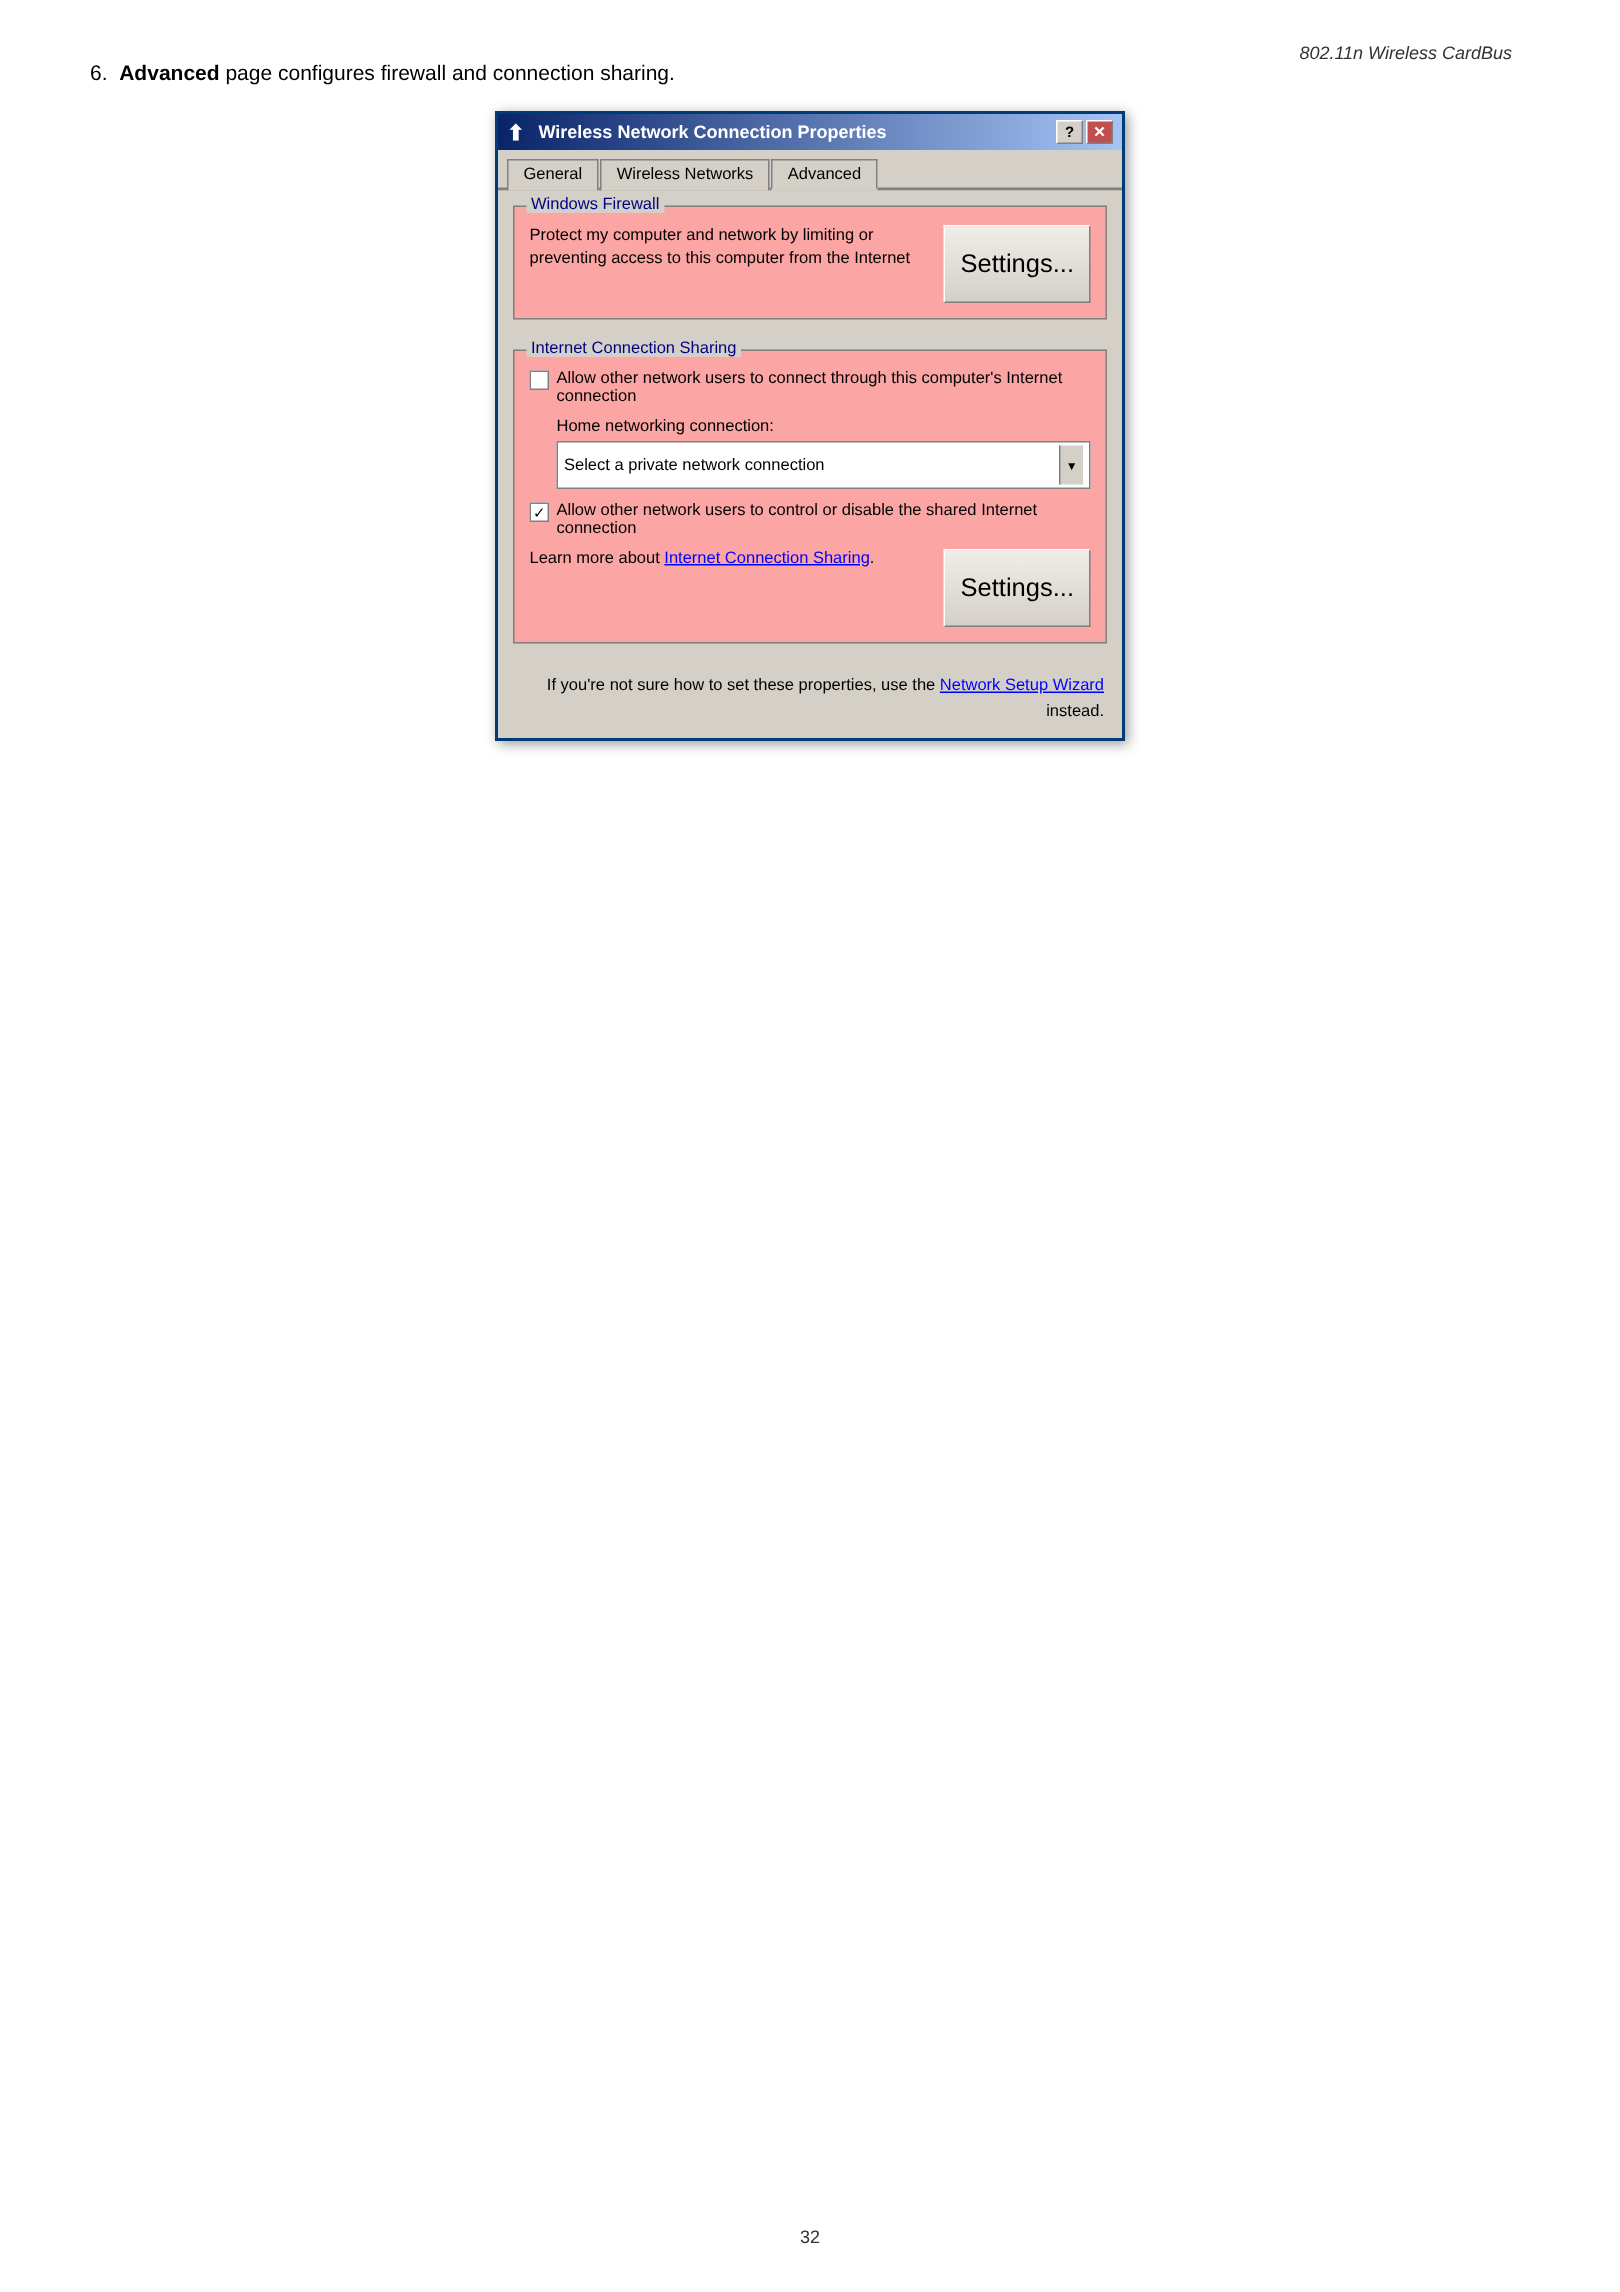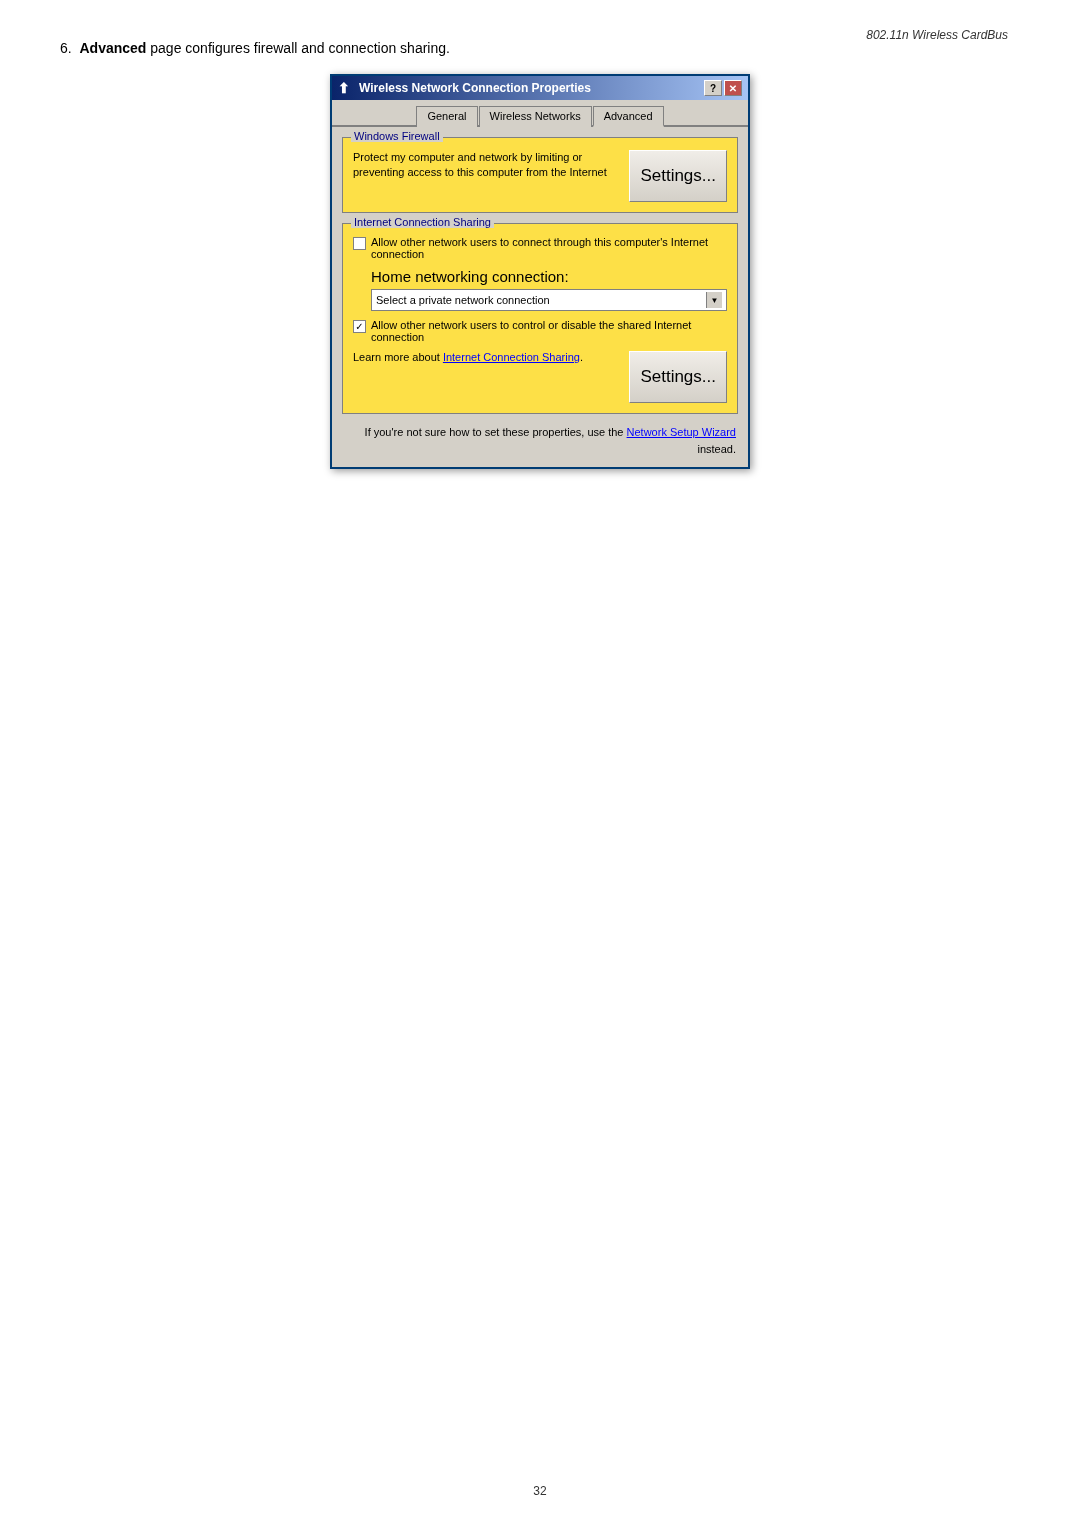--- a/index.html
+++ b/index.html
@@ -100,21 +100,20 @@
       background: #c0504d;
       color: #fff;
     }
 
     .dialog-tabs {
       display: flex;
       background: #d4d0c8;
       padding: 4px 6px 0 6px;
       border-bottom: 2px solid #808080;
       gap: 1px;
-      justify-content: center;
     }
 
     .dialog-tab {
       padding: 3px 10px;
       border: 1px solid #808080;
       border-bottom: none;
       background: #d4d0c8;
       cursor: pointer;
       font-size: 11px;
       color: #000;
@@ -129,24 +128,24 @@
       font-weight: normal;
     }
 
     .dialog-body {
       padding: 10px 10px;
       background: #d4d0c8;
     }
 
     .group-box {
       border: 1px solid #808080;
-      margin-bottom: 10px;
+      margin-bottom: 20px;
       padding: 6px 10px 10px 10px;
       position: relative;
-      background: #fde047;
+      background: #fca5a5;
     }
 
     .group-box-title {
       position: absolute;
       top: -8px;
       left: 8px;
       background: #d4d0c8;
       padding: 0 3px;
       font-size: 11px;
       color: #000080;
@@ -201,30 +200,30 @@
       font-size: 10px;
     }
 
     .checkbox-checked::after {
       content: '✓';
       font-size: 10px;
     }
 
     .home-network-label {
       margin-bottom: 4px;
-      font-size: 15px;
+      font-size: 11px;
     }
 
     .xp-select {
       width: 100%;
       border: 1px solid #808080;
       background: #fff;
       padding: 2px 4px;
       font-size: 11px;
-      height: 22px;
+      height: 32px;
       display: flex;
       align-items: center;
       justify-content: space-between;
       cursor: pointer;
       margin-bottom: 8px;
     }
 
     .select-arrow {
       width: 16px;
       height: 100%;

